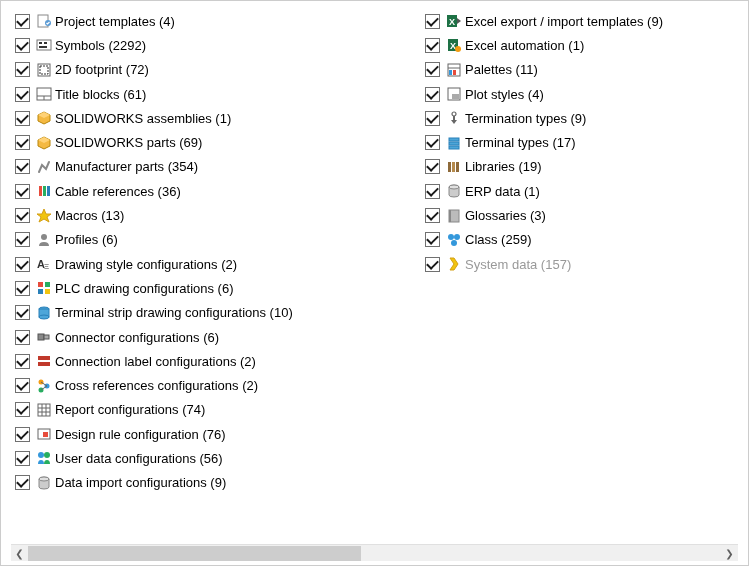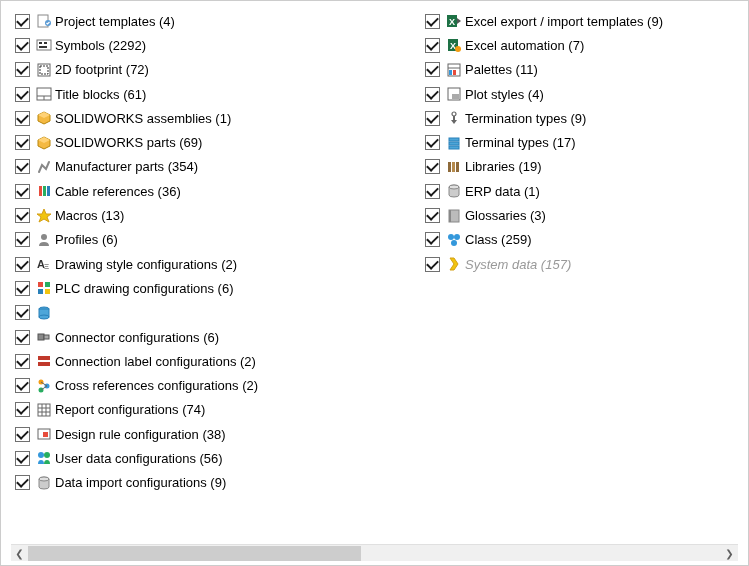--- a/index.html
+++ b/index.html
@@ -29,21 +29,21 @@
     }
     .col.left { width: 410px; }
     .col.right { flex: 1; }
     .item {
       display: flex;
       align-items: center;
       height: 24.3px;
       white-space: nowrap;
       cursor: default;
     }
-    .item.disabled .label { color: #999; font-style: italic; }
+    .item.disabled .label { color: #999; }
     .checkbox {
       width: 15px;
       height: 15px;
       border: 1px solid #707070;
       background: #fff;
       margin-right: 6px;
       position: relative;
       flex-shrink: 0;
       cursor: pointer;
     }
@@ -237,20 +237,21 @@
         </div>
         <div class="item">
           <span class="checkbox checked"></span>
           <span class="icon">
             <svg width="16" height="16" viewBox="0 0 16 16">
               <ellipse cx="8" cy="4" rx="5" ry="2" fill="#4da6d9" stroke="#2980b9"></ellipse>
               <rect x="3" y="4" width="10" height="8" fill="#4da6d9" stroke="#2980b9"></rect>
               <ellipse cx="8" cy="12" rx="5" ry="2" fill="#4da6d9" stroke="#2980b9"></ellipse>
             </svg>
           </span>
+          <span class="label">Terminal strip drawing configurations (10)</span>
         </div>
         <div class="item">
           <span class="checkbox checked"></span>
           <span class="icon">
             <svg width="16" height="16" viewBox="0 0 16 16">
               <rect x="2" y="5" width="6" height="6" fill="#888" stroke="#555"></rect>
               <rect x="8" y="6" width="5" height="4" fill="#aaa" stroke="#555"></rect>
             </svg>
           </span>
           <span class="label">Connector configurations (6)</span>
@@ -292,21 +293,21 @@
           <span class="label">Report configurations (74)</span>
         </div>
         <div class="item">
           <span class="checkbox checked"></span>
           <span class="icon">
             <svg width="16" height="16" viewBox="0 0 16 16">
               <rect x="2" y="3" width="12" height="10" fill="#fff" stroke="#666"></rect>
               <rect x="7" y="6" width="5" height="5" fill="#e74c3c"></rect>
             </svg>
           </span>
-          <span class="label">Design rule configuration (38)</span>
+          <span class="label">Design rule configuration (76)</span>
         </div>
         <div class="item">
           <span class="checkbox checked"></span>
           <span class="icon">
             <svg width="16" height="16" viewBox="0 0 16 16">
               <circle cx="5" cy="5" r="3" fill="#3498db"></circle>
               <circle cx="11" cy="5" r="3" fill="#27ae60"></circle>
               <path d="M2 14 Q2 10 5 10 Q8 10 8 14" fill="#3498db"></path>
               <path d="M8 14 Q8 10 11 10 Q14 10 14 14" fill="#27ae60"></path>
             </svg>
@@ -339,21 +340,21 @@
         </div>
         <div class="item">
           <span class="checkbox checked"></span>
           <span class="icon">
             <svg width="16" height="16" viewBox="0 0 16 16">
               <rect x="2" y="2" width="10" height="12" fill="#1e7145"></rect>
               <text x="4" y="12" font-size="9" fill="#fff" font-weight="bold">X</text>
               <circle cx="12" cy="12" r="3" fill="#f39c12"></circle>
             </svg>
           </span>
-          <span class="label">Excel automation (7)</span>
+          <span class="label">Excel automation (1)</span>
         </div>
         <div class="item">
           <span class="checkbox checked"></span>
           <span class="icon">
             <svg width="16" height="16" viewBox="0 0 16 16">
               <rect x="2" y="2" width="12" height="12" fill="#fff" stroke="#666"></rect>
               <line x1="2" y1="6" x2="14" y2="6" stroke="#666"></line>
               <rect x="3" y="8" width="3" height="5" fill="#3498db"></rect>
               <rect x="7" y="8" width="3" height="5" fill="#e74c3c"></rect>
             </svg>

